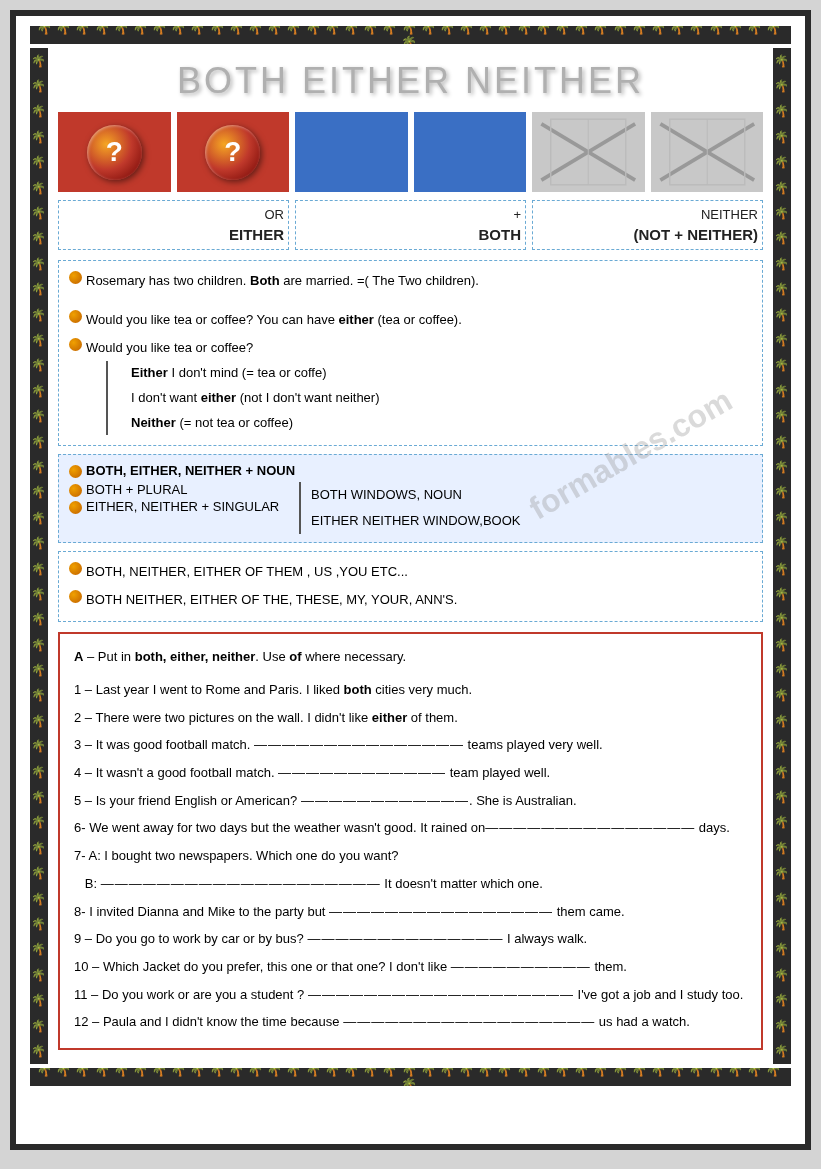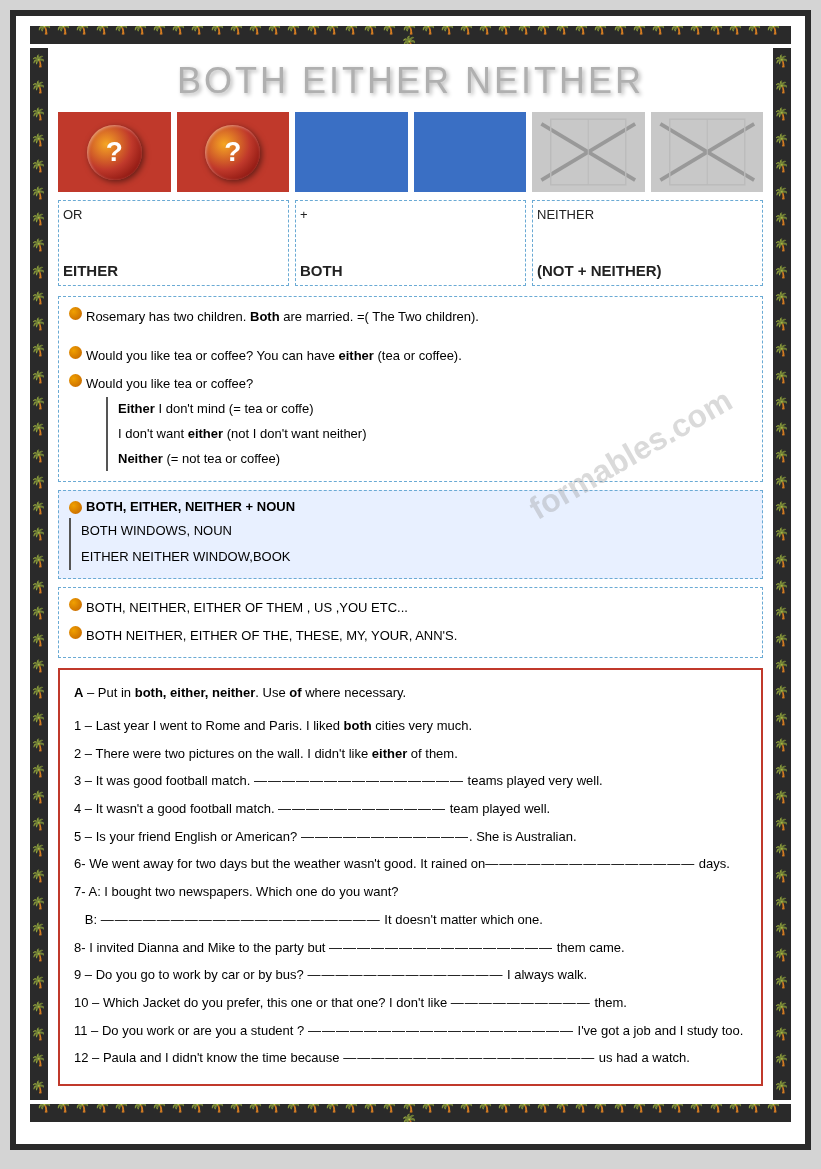--- a/index.html
+++ b/index.html
@@ -72,25 +72,24 @@
       margin-bottom: 10px;
     }
     .label-box {
       flex: 1;
       border: 1.5px dashed #6aaad4;
       padding: 6px 4px;
       text-align: center;
       min-height: 50px;
       display: flex;
       flex-direction: column;
-      align-items: flex-start;
+      align-items: flex-end;
       justify-content: center;
       font-size: 12px;
       color: #222;
-      gap: 36px;
     }
     .label-box .top-label { font-size: 13px; margin-bottom: 4px; }
     .label-box .main-label { font-size: 15px; font-weight: bold; }
 
     
     .info-section {
       border: 1.5px dashed #6aaad4;
       padding: 8px 10px;
       margin-bottom: 8px;
       font-size: 13px;
@@ -105,21 +104,21 @@
       flex-shrink: 0;
       margin-top: 2px;
     }
 
     .bold { font-weight: bold; }
 
     
     .bracket-lines {
       margin-left: 20px;
       border-left: 2px solid #555;
-      padding-left: 10px;
+      padding-left: 23px;
       margin-top: 2px;
     }
     .bracket-lines .bline { line-height: 1.9; }
 
     
     .grammar-section {
       border: 1.5px dashed #6aaad4;
       background: #e8f0ff;
       padding: 8px 10px;
       margin-bottom: 8px;
@@ -344,20 +343,30 @@
           </div>
         </div>
       </div>
 
       <div class="grammar-section">
         <div class="grammar-row">
           <span class="bullet-orange"></span>
           <span class="bold">BOTH, EITHER, NEITHER + NOUN</span>
         </div>
         <div style="display:flex; margin-top:4px;">
+          <div class="grammar-left">
+            <div class="grammar-row">
+              <span class="bullet-orange"></span>
+              <span>BOTH + PLURAL</span>
+            </div>
+            <div class="grammar-row">
+              <span class="bullet-orange"></span>
+              <span>EITHER, NEITHER + SINGULAR</span>
+            </div>
+          </div>
           <div class="grammar-right grammar-divider">
             <div style="line-height:2.0;">BOTH WINDOWS, NOUN</div>
             <div style="line-height:2.0;">EITHER NEITHER WINDOW,BOOK</div>
           </div>
         </div>
       </div>
 
       <div class="of-section">
         <div class="grammar-row" style="margin-bottom:4px">
           <span class="bullet-orange"></span>

